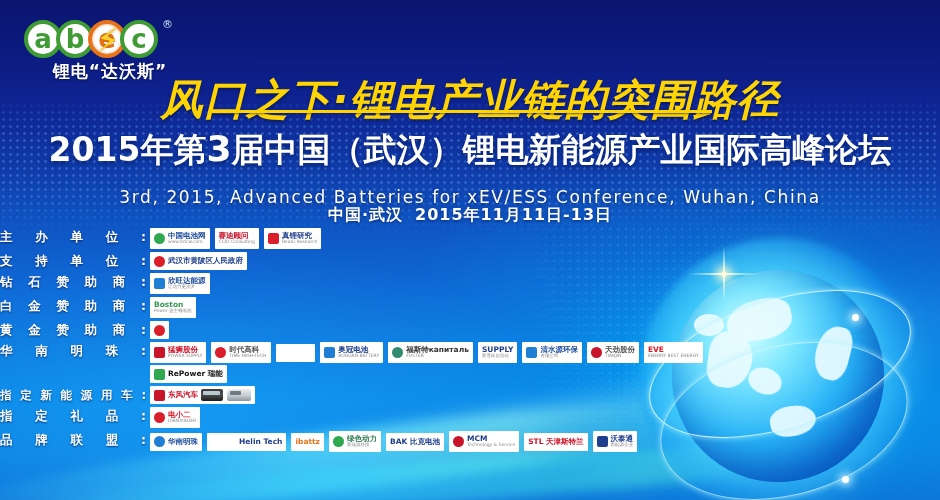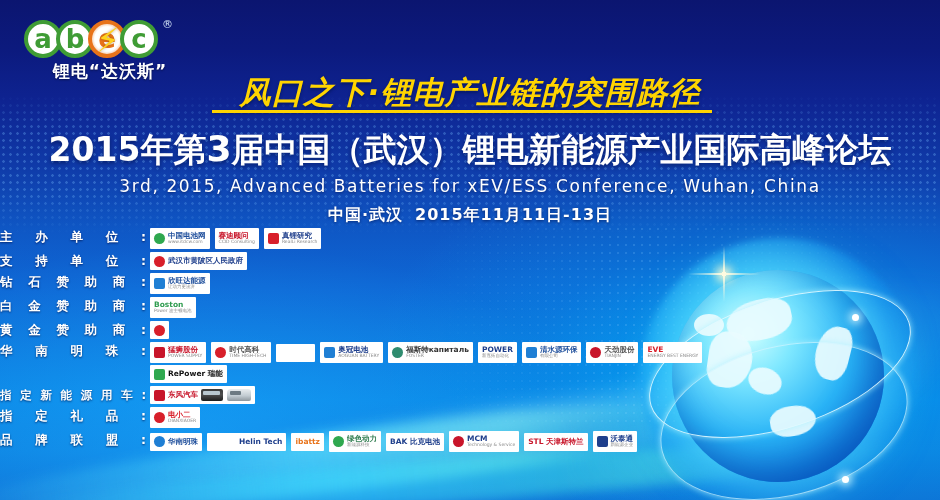--- a/index.html
+++ b/index.html
@@ -128,36 +128,36 @@
   .reg { position:absolute; left:138px; top:-2px; font-size:11px; color:#cfe0f5; }
   .logo-cn {
     position:absolute; left:0; top:40px; width:172px; text-align:center;
     font-size:17px; font-weight:bold; color:#ffffff; letter-spacing:1px;
     text-shadow:0 1px 2px rgba(0,0,0,0.45);
   }
 
   
   .tagline {
     position:absolute; left:0; top:72px; width:940px; text-align:center;
-    font-size:31px; font-weight:bold; font-style:italic; color:#ffd400;
+    font-size:42px; font-weight:bold; font-style:italic; color:#ffd400;
     letter-spacing:1px; white-space:nowrap;
     text-shadow:0 2px 3px rgba(0,20,80,0.65);
   }
   .tagline-rule {
     position:absolute; left:212px; top:110px; width:500px; height:3px;
     background:#ffd400; box-shadow:0 1px 2px rgba(0,20,80,0.5);
   }
   .title-cn {
     position:absolute; left:0; top:128px; width:940px; text-align:center;
     font-size:33px; font-weight:bold; color:#ffffff; letter-spacing:0px;
     white-space:nowrap; text-shadow:0 2px 4px rgba(0,15,70,0.6);
   }
   .title-cn .num { font-size:36px; }
   .title-en {
-    position:absolute; left:0; top:176px; width:940px; text-align:center;
+    position:absolute; left:0; top:187px; width:940px; text-align:center;
     font-size:17px; color:#ffffff; letter-spacing:1.6px; white-space:nowrap;
     text-shadow:0 1px 3px rgba(0,15,70,0.6);
   }
   .meta {
     position:absolute; left:0; top:205px; width:940px; text-align:center;
     font-size:16px; font-weight:bold; color:#ffffff; letter-spacing:1px;
     text-shadow:0 1px 3px rgba(0,15,70,0.6);
   }
   .meta .city { margin-right:12px; }
 
@@ -358,21 +358,21 @@
           </div>
           <div class="lg tall">
             <span class="mark" style="background: rgb(47, 140, 111);"></span>
             <span class="lg-col">
               <span class="txt" style="color: rgb(51, 51, 51);">福斯特капиталь</span>
               <span class="sub">FOSTER</span>
             </span>
           </div>
           <div class="lg tall">
             <span class="lg-col">
-              <span class="txt" style="color: rgb(31, 63, 140);">POWER</span>
+              <span class="txt" style="color: rgb(31, 63, 140);">SUPPLY</span>
               <span class="sub">新嘉拓自动化</span>
             </span>
           </div>
           <div class="lg tall">
             <span class="mark sq" style="background: rgb(31, 127, 212);"></span>
             <span class="lg-col">
               <span class="txt" style="color: rgb(31, 79, 156);">清水源环保</span>
               <span class="sub">有限公司</span>
             </span>
           </div>

